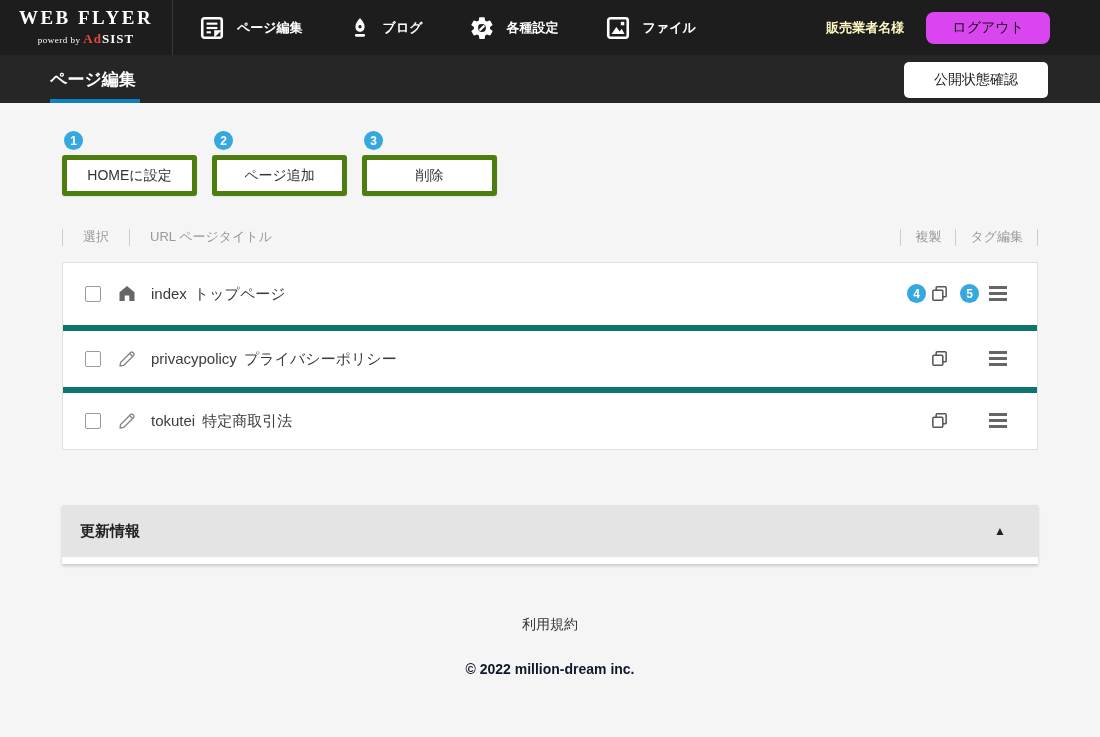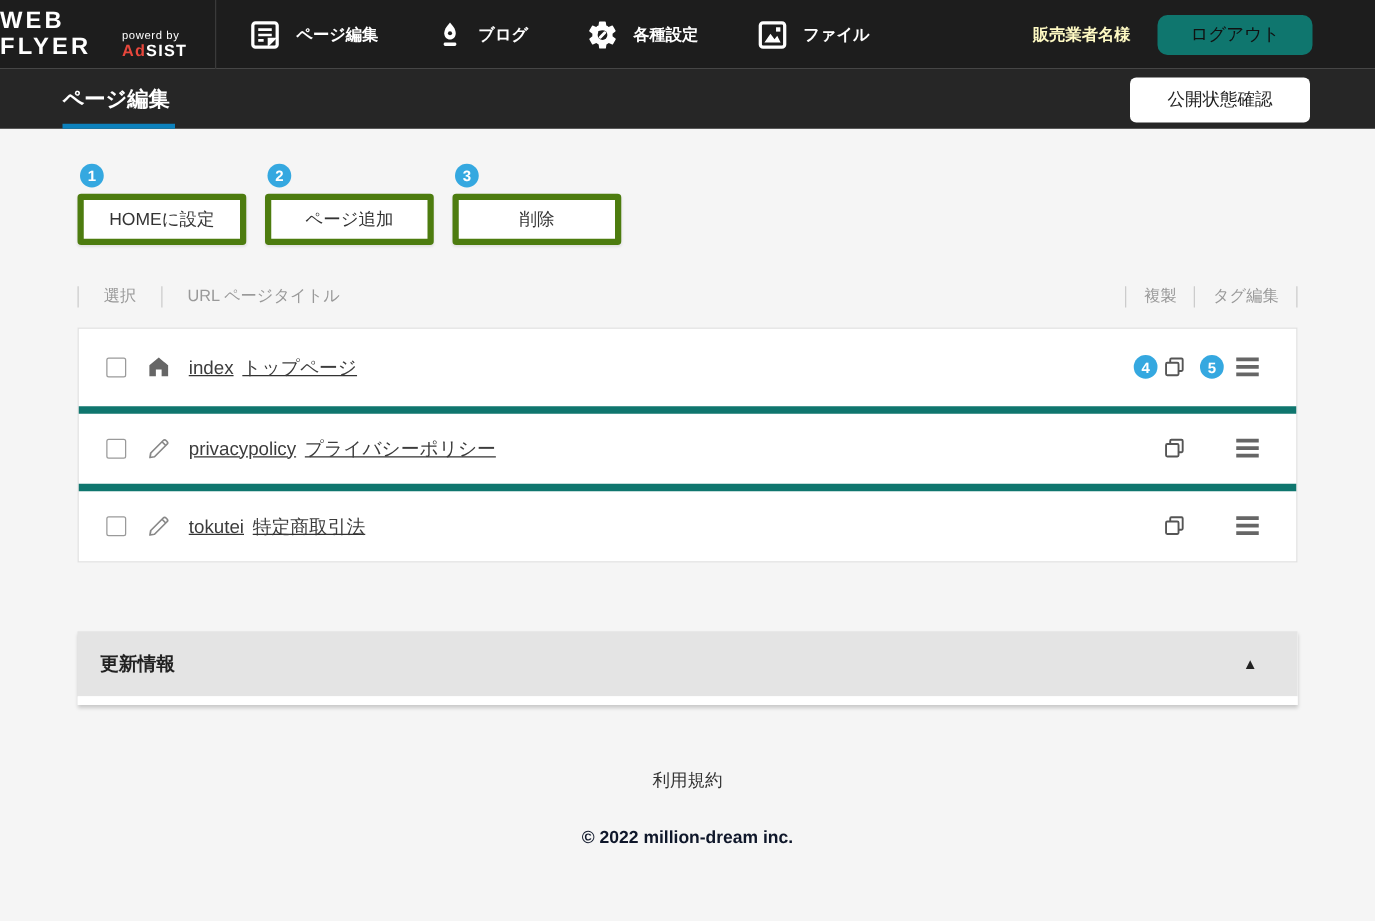--- a/index.html
+++ b/index.html
@@ -1,33 +1,33 @@
 <!DOCTYPE html>
 <html><head>
 <meta charset="utf-8">
 <style>
   * { margin:0; padding:0; box-sizing:border-box; }
   html,body { width:1100px; height:737px; overflow:hidden; }
   body { font-family:"Liberation Sans","DejaVu Sans",sans-serif; background:#f5f5f5; color:#333; }
 
   
   .topbar { height:55px; background:#1d1d1d; display:flex; align-items:center; }
-  .logo { width:172px; display:flex; align-items:flex-end; justify-content:center; }
+  .logo { width:172px; display:flex; flex-direction:column; align-items:center; justify-content:center;font-family:Liberation Serif, serif; }
   .logo-title { color:#fff; font-size:19px; font-weight:bold; letter-spacing:2.5px; line-height:1.1; }
   .logo-sub { color:#fff; font-size:9px; letter-spacing:0.5px; margin-top:2px; }
   .logo-sub .brand { font-size:13px; font-weight:bold; letter-spacing:1px; }
   .logo-sub .brand-accent { color:#e8473c; }
   .topbar-divider { width:1px; height:55px; background:#3a3a3a; }
   .nav { display:flex; align-items:center; margin-left:26px; gap:46px; }
   .nav-item { display:flex; align-items:center; gap:12px; cursor:pointer; }
   .nav-item .nav-label { color:#fff; font-size:13px; font-weight:bold; }
   .nav-item svg { display:block; }
   .topbar-right { margin-left:auto; display:flex; align-items:center; gap:22px; padding-right:50px; }
   .account-label { color:#fef9c3; font-size:13px; font-weight:bold;margin-left:28px; }
-  .logout-btn { background:#0f766e; color:#111; border:none; border-radius:8px; font-size:14px;
+  .logout-btn { background:#d946ef; color:#111; border:none; border-radius:8px; font-size:14px;
                 padding:7px 26px; cursor:pointer; font-family:inherit; }
 
   
   .subheader { position:relative; height:48px; background:#262626; display:flex; align-items:center; }
   .subheader-title { color:#fff; font-size:17px; font-weight:bold; margin-left:50px; }
   .subheader-underline { position:absolute; left:50px; bottom:0; width:90px; height:4px; background:#0c81bc; }
   .status-btn { position:absolute; right:52px; top:7px; background:#fff; color:#222; border:none;
                 border-radius:5px; font-size:14px; padding:9px 30px; cursor:pointer; font-family:inherit; }
 
   
@@ -42,21 +42,21 @@
 
   
   .list-header { display:flex; align-items:center; margin:30px 62px 0 62px; height:22px; }
   .lh-sep { width:1px; height:17px; background:#ccc; }
   .lh-label { color:#999; font-size:13px; padding:0 20px; }
   .lh-right { margin-left:auto; display:flex; align-items:center; }
   .lh-right .lh-label { padding:0 14px; }
 
   
   .table { margin:14px 62px 0 62px; background:#fff; border:1px solid #e0e0e0; }
-  .row { display:flex; align-items:center; height:62px; padding:0 30px 0 22px;text-decoration:underline; }
+  .row { display:flex; align-items:center; height:62px; padding:0 30px 0 22px; }
   .row + .row { border-top:6px solid #0f766e; }
   .checkbox { width:16px; height:16px; border:1px solid #9a9a9a; border-radius:2px; background:#fff; cursor:pointer; }
   .row-icon { margin-left:16px; display:flex; align-items:center; }
   .row-text { margin-left:14px; font-size:15px; color:#3c3c3c; }
   .row-text .url { margin-right:7px; }
   .row-actions { margin-left:auto; position:relative; width:100px; height:22px; }
   .badge-circle { position:absolute; top:1px; width:19px; height:19px; border-radius:50%;
                   background:#35a8e0; color:#fff; font-size:12px; font-weight:bold;
                   display:flex; align-items:center; justify-content:center; }
   .pos-b1 { left:0; } .pos-copy { position:absolute; left:23px; top:1px; cursor:pointer; }

